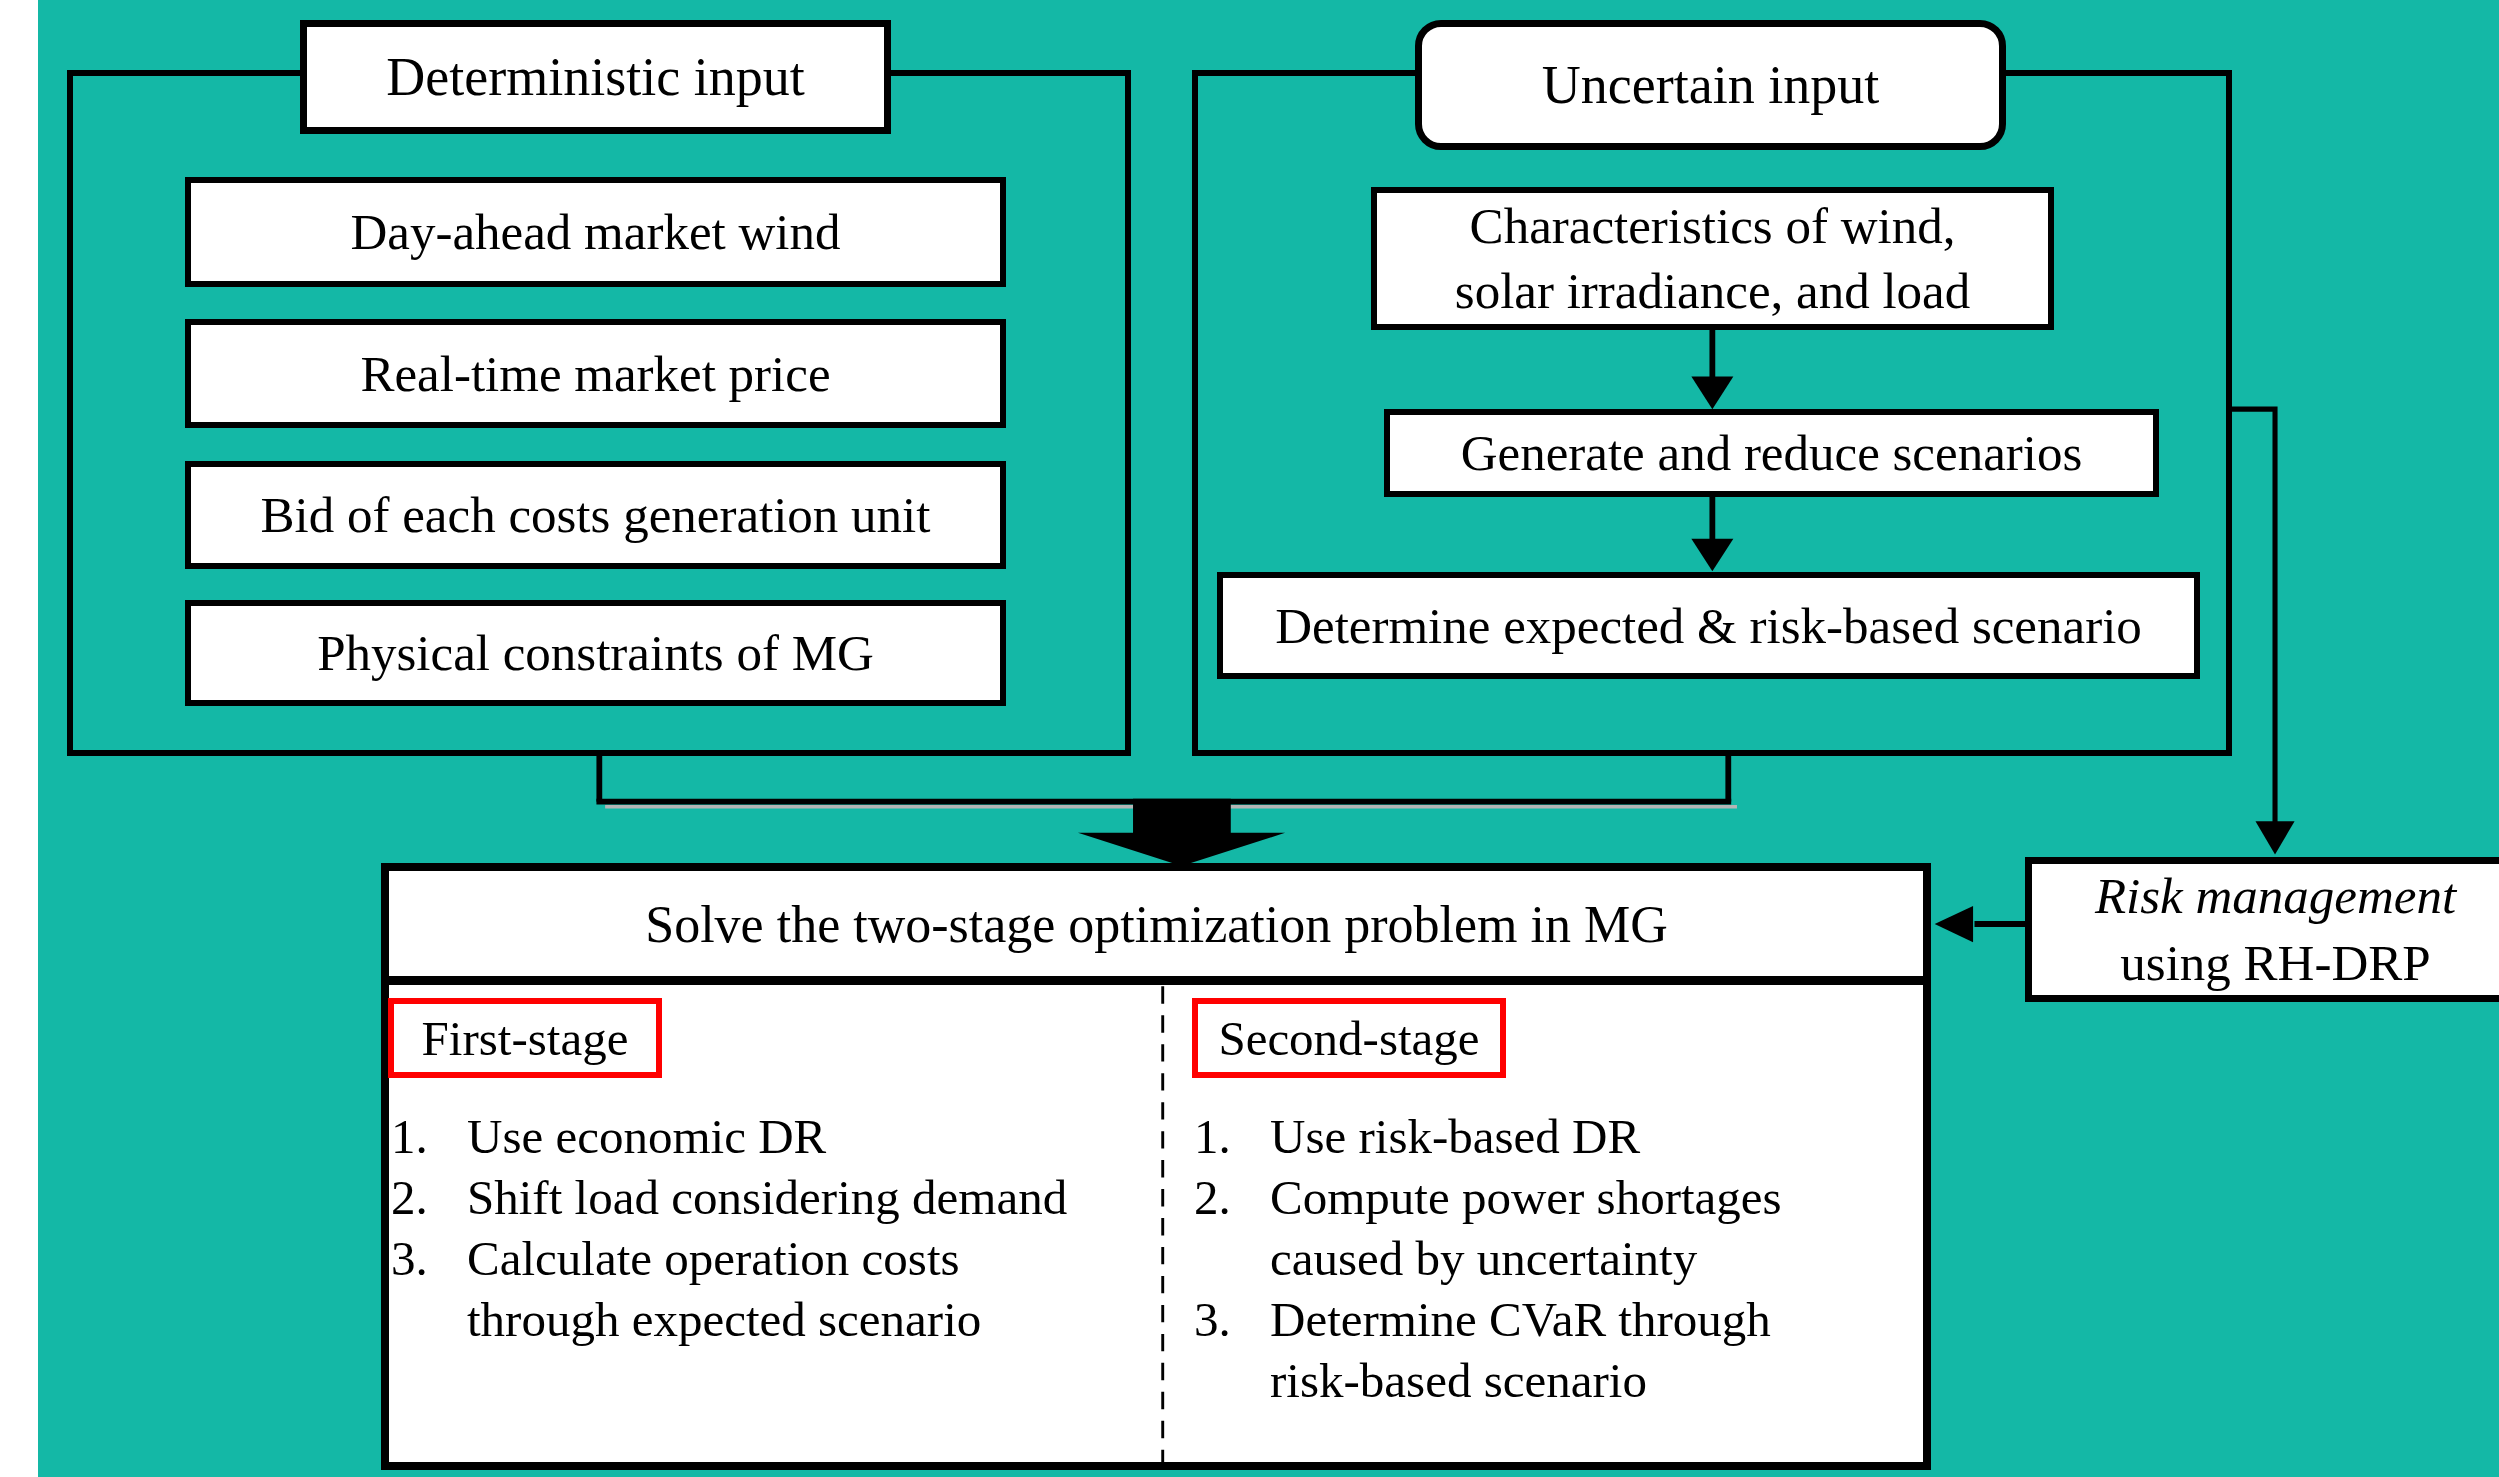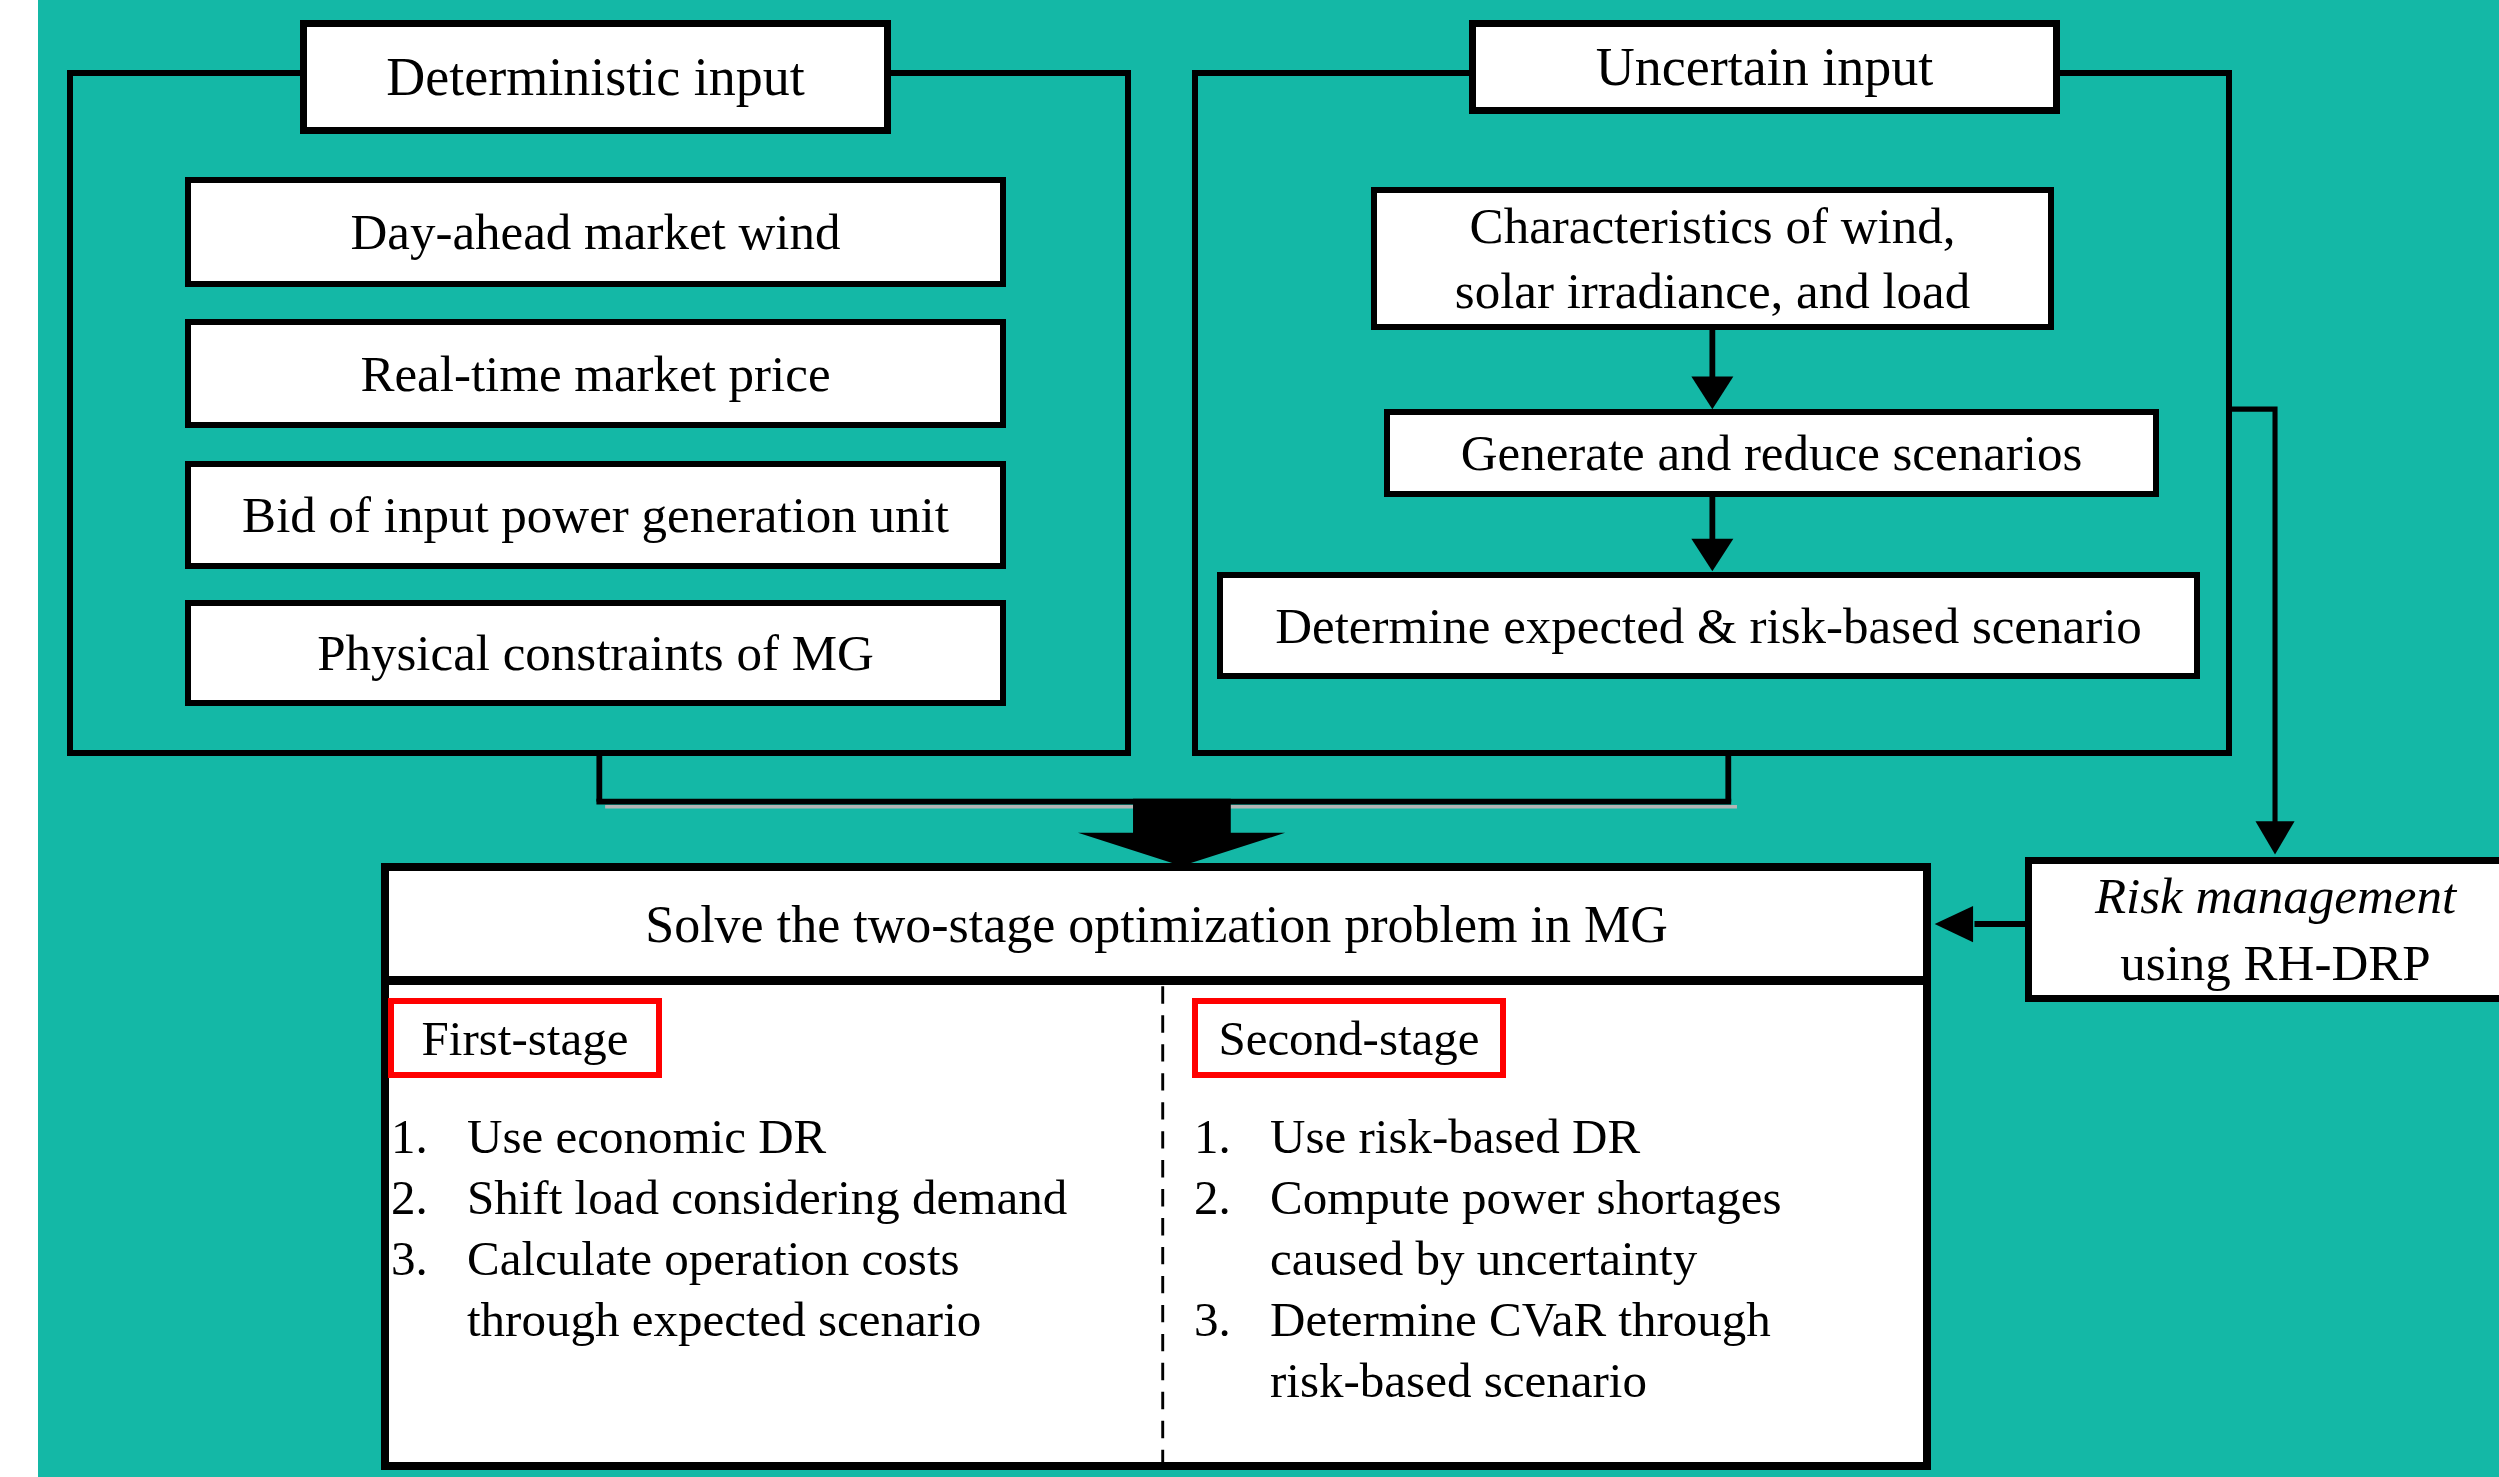--- a/index.html
+++ b/index.html
@@ -41,28 +41,28 @@
   <div class="node titlebox" style="left:262px;top:20px;width:591px;height:114px;">
     <span>Deterministic input</span>
   </div>
   <div class="node" style="left:147px;top:177px;width:821px;height:110px;">
     <span>Day-ahead market wind</span>
   </div>
   <div class="node" style="left:147px;top:319px;width:821px;height:109px;">
     <span>Real-time market price</span>
   </div>
   <div class="node" style="left:147px;top:461px;width:821px;height:108px;">
-    <span>Bid of input power generation unit</span>
+    <span>Bid of each costs generation unit</span>
   </div>
   <div class="node" style="left:147px;top:600px;width:821px;height:106px;">
     <span>Physical constraints of MG</span>
   </div>
 
   <div class="container" style="left:1154px;top:70px;width:1040px;height:686px;"></div>
-  <div class="node titlebox" style="left:1431px;top:20px;width:591px;height:94px;">
+  <div class="node titlebox" style="left:1377px;top:20px;width:591px;height:130px;border-radius:26px;">
     <span>Uncertain input</span>
   </div>
   <div class="node" style="left:1333px;top:187px;width:683px;height:143px;line-height:65px;">
     <span>
       <span class="ln" style="display:block;">Characteristics of wind,</span>
       <span class="ln" style="display:block;">solar irradiance, and load</span>
     </span>
   </div>
   <div class="node" style="left:1346px;top:409px;width:775px;height:88px;">
     <span>Generate and reduce scenarios</span>

